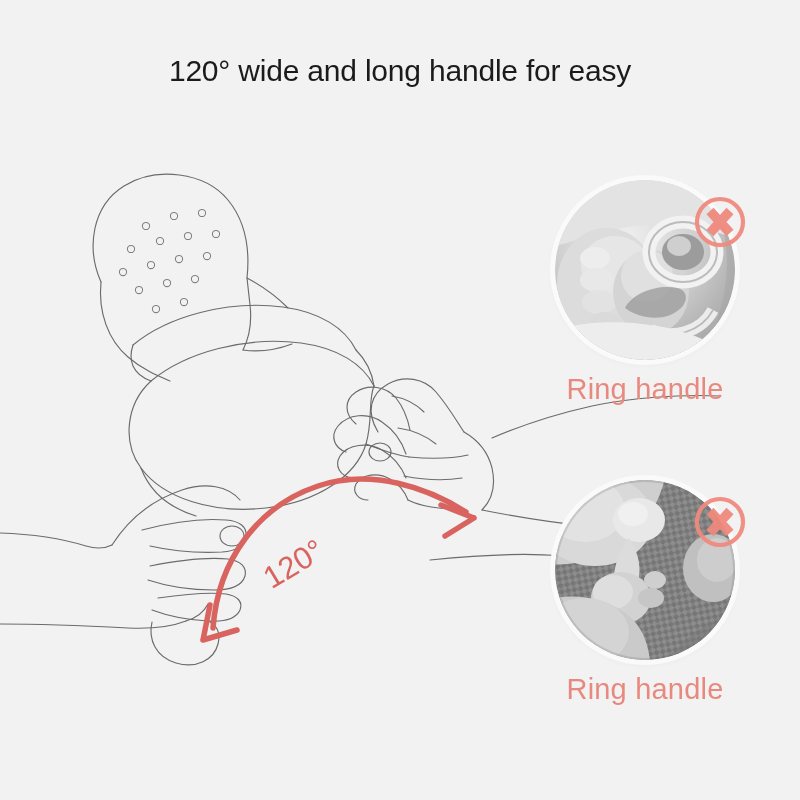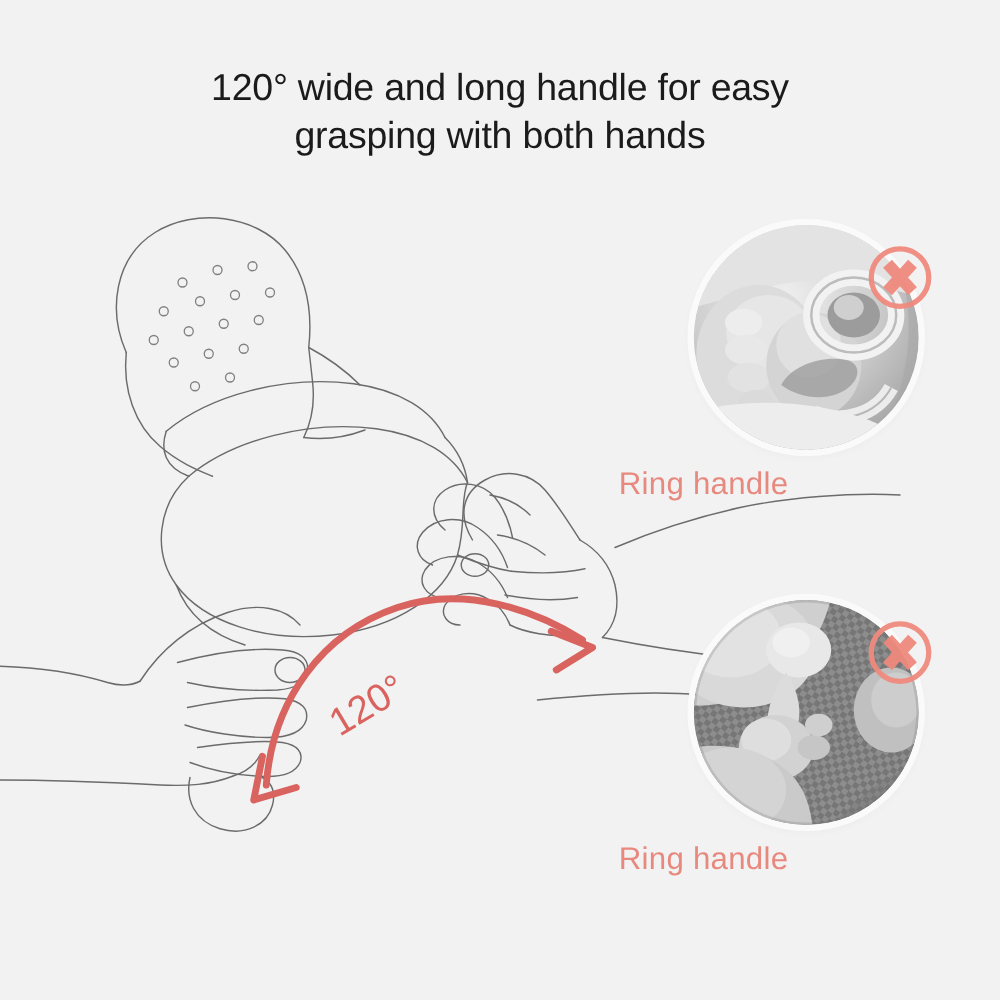--- a/index.html
+++ b/index.html
@@ -38,35 +38,34 @@
   .badge{
     position:absolute;
     width:54px;height:54px;
     border-radius:50%;
   }
   .badge svg{display:block;}
 
   .caption{
     position:absolute;
     width:300px;
-    text-align:left;
+    text-align:center;
     color:#e8897f;
-    font-size:25px;
+    font-size:29px;
     font-weight:500;
     letter-spacing:0.2px;
   }
 </style>
 </head>
 <body>
 
 <div id="stage">
 
   <div class="headline">
     <span class="ln">120° wide and long handle for easy</span>
-    <span class="ln">grasping with both hands</span>
   </div>
 
   <svg class="art" viewBox="0 0 800 800">
     <g fill="none" stroke="#6b6b6b" stroke-width="1.15" stroke-linecap="round" stroke-linejoin="round">
 
       <path d="M101 282
                C 86 248, 92 206, 124 186
                C 156 166, 205 172, 228 200
                C 246 222, 250 250, 247 278
                L 250 305

